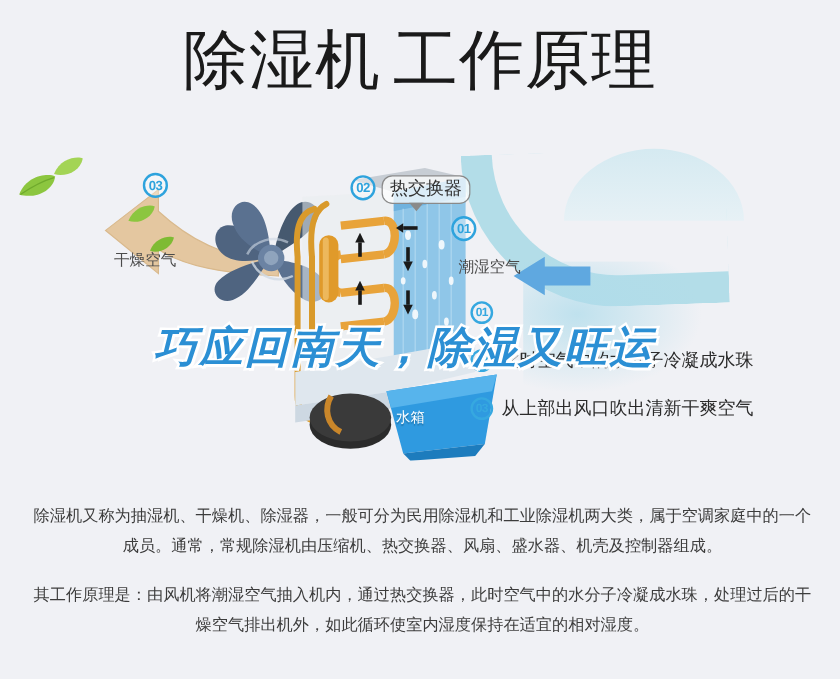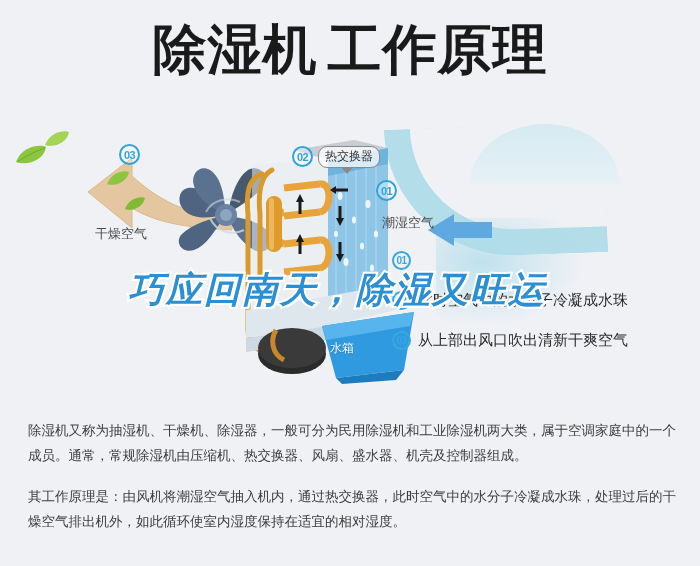--- a/index.html
+++ b/index.html
@@ -14,21 +14,21 @@
   .page{position:relative;width:700px;height:566px;}
 
   
   .title-wrap{
     position:absolute;left:0;top:22px;width:700px;
     text-align:center;
   }
   .title{
     display:inline-block;
     font-size:54px;
-    font-weight:bold;
+    font-weight:normal;
     color:#1a1a1a;
     letter-spacing:1px;
     line-height:1.05;
     font-family:"DejaVu Sans","Liberation Sans",sans-serif;
     white-space:nowrap;
   }
   .title .t2{ padding-left:10px; }
 
   
   .stage{
@@ -89,21 +89,21 @@
     font-size:13px;color:#4a4a4a;
     font-family:"DejaVu Sans","Liberation Sans",sans-serif;
     white-space:nowrap;
   }
   .callout{
     position:absolute;
     border:1.5px solid #8a8a8a;
     border-radius:9px;
     background:rgba(255,255,255,.75);
     padding:1px 6px 2px;
-    font-size:12px;color:#333;
+    font-size:15px;color:#333;
     white-space:nowrap;
     font-family:"DejaVu Sans","Liberation Sans",sans-serif;
   }
   .callout:after{
     content:"";position:absolute;left:22px;bottom:-7px;
     width:0;height:0;border-left:6px solid transparent;
     border-right:6px solid transparent;border-top:7px solid #8a8a8a;
   }
   .tanklbl{
     position:absolute;color:#ffffff;font-size:12px;font-weight:normal;
@@ -152,21 +152,21 @@
   
   .body-text{
     position:absolute;left:28px;top:418px;width:648px;
   }
   .body-text p{
     margin:0 0 16px 0;
     font-size:13.5px;
     line-height:1.85;
     color:#3c3c3c;
     font-family:"DejaVu Sans","Liberation Sans",sans-serif;
-    text-align:left;
+    text-align:center;
   }
 </style>
 </head>
 <body>
 
 <div class="page">
 
   <div class="title-wrap">
     <div class="title">
       <span class="t1">除湿机</span><span class="t2">工作原理</span>
@@ -284,21 +284,21 @@
         <ellipse cx="56" cy="214" rx="34" ry="20" fill="#3a3a3a"></ellipse>
         <path d="M40,196 C34,206 36,220 48,226" stroke="#c9862a" stroke-width="5" fill="none"></path>
 
         <polygon points="86,192 178,178 168,236 100,244" fill="#2f9ae0"></polygon>
         <polygon points="86,192 178,178 174,192 90,206" fill="#57b4ec"></polygon>
         <polygon points="100,244 168,236 160,246 106,250" fill="#1d7cbd"></polygon>
       </svg>
     </div>
 
     <div class="badge" style="left:119px;top:26px;">03</div>
-    <div class="lbl" style="left:95px;top:90px;margin-top:17px;">干燥空气</div>
+    <div class="lbl" style="left:95px;top:90px;">干燥空气</div>
 
     <div class="badge" style="left:292px;top:28px;">02</div>
     <div class="callout" style="left:318px;top:28px;">热交换器</div>
 
     <div class="badge" style="left:376px;top:62px;">01</div>
     <div class="lbl" style="left:382px;top:96px;">潮湿空气</div>
 
     <div class="tanklbl" style="left:330px;top:222px;">水箱</div>
   </div>
 

